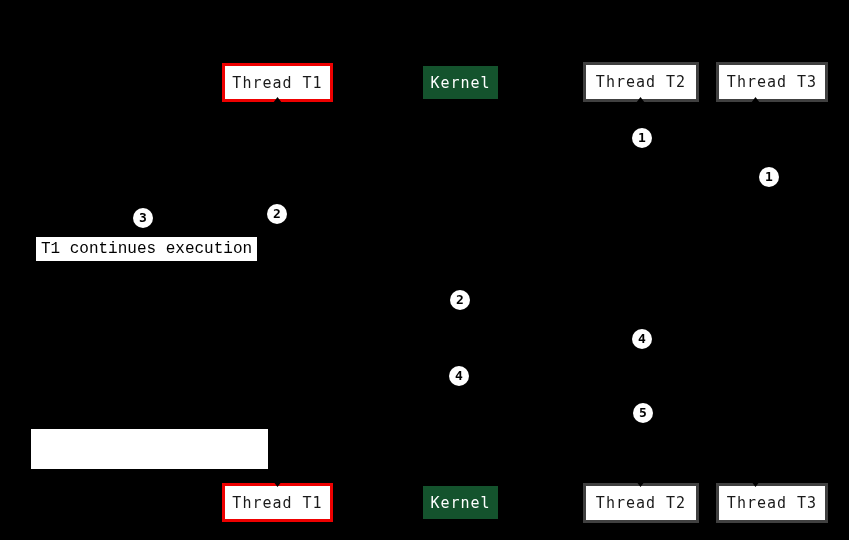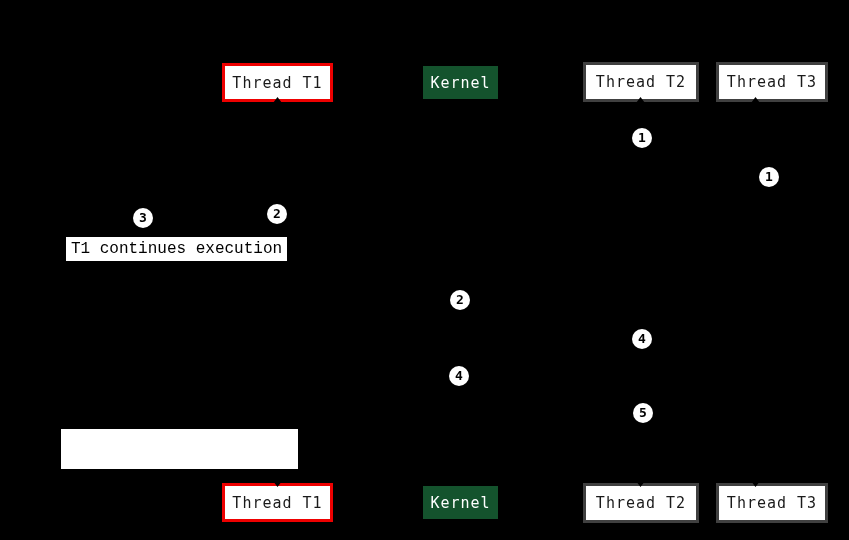--- a/index.html
+++ b/index.html
@@ -74,21 +74,20 @@
   .note {
     position: absolute;
     background: #ffffff;
     color: #000000;
     font-family: "Liberation Mono", monospace;
     font-size: 16px;
     display: flex;
     align-items: center;
     justify-content: center;
     white-space: nowrap;
-    margin-left: 30px;
   }
   .note-continue { left: 36px; top: 237px; width: 221px; height: 24px; }
   .note-blank    { left: 31px; top: 429px; width: 237px; height: 40px; }
 
   
   .notch {
     position: absolute;
     width: 9px;
     height: 6px;
     background: #000000;

